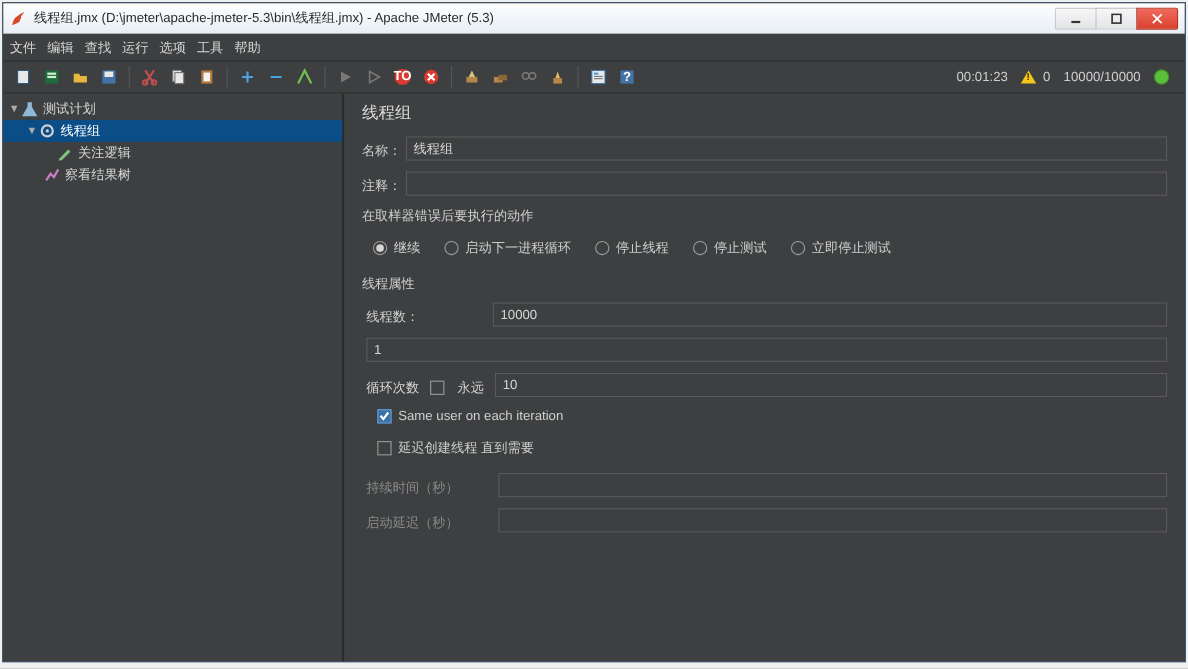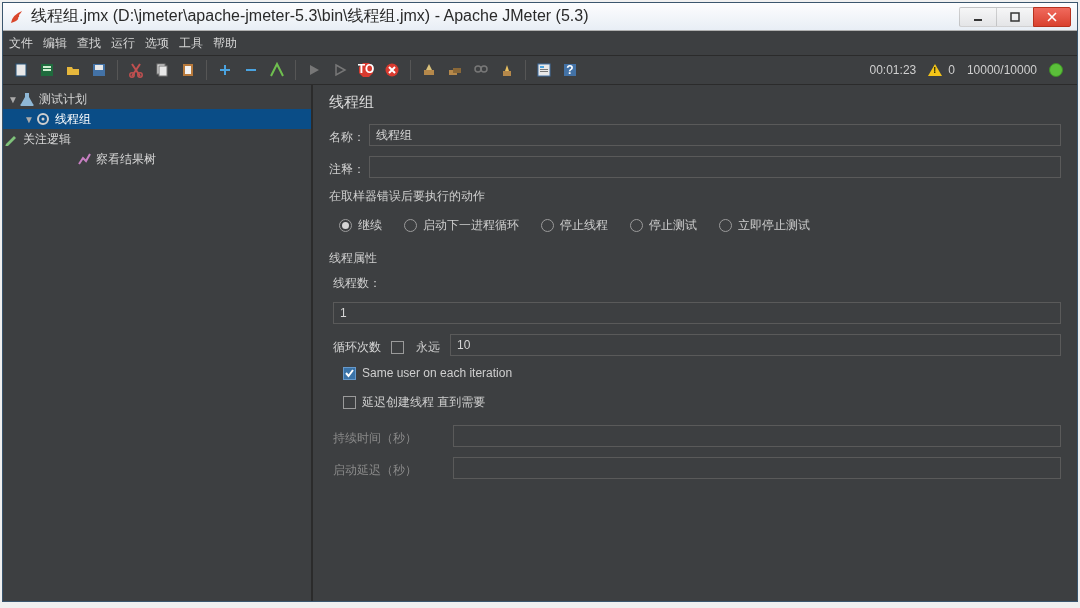--- a/index.html
+++ b/index.html
@@ -1,20 +1,20 @@
 <!DOCTYPE html>
 <html><head>
 <meta charset="utf-8">
 <style>
 *{box-sizing:border-box;margin:0;padding:0;font-family:"Microsoft YaHei",Arial,sans-serif;font-size:12px;user-select:none}
 body{width:1080px;height:608px;background:#f0f0f0;overflow:hidden}
 .window{width:1076px;height:600px;margin:2px;border:1px solid #3b566e;background:#3d3f41;display:flex;flex-direction:column}
 .titlebar{height:28px;background:linear-gradient(#fdfdfe,#e8eef5);display:flex;align-items:center;padding:0 6px;border-bottom:1px solid #b0b0b0}
 .titlebar .feather{width:16px;height:16px;margin-right:6px}
-.titlebar .title{flex:1;color:#2a2a2a;font-size:16px}
+.titlebar .title{flex:1;color:#2a2a2a;font-size:12px}
 .winbtns{display:flex;gap:0}
 .winbtn{width:38px;height:20px;display:flex;align-items:center;justify-content:center;border:1px solid rgba(0,0,0,0.15);background:linear-gradient(#f6f6f7,#e4e5e7);margin-left:-1px}
 .winbtn.first{border-top-left-radius:2px;border-bottom-left-radius:2px}
 .winbtn.close{background:linear-gradient(#f06a5d,#d9412f);border-color:#b7321f;border-top-right-radius:2px;border-bottom-right-radius:2px}
 .winbtn svg{display:block}
 .menubar{height:24px;background:#3d3f41;display:flex;align-items:center;padding:0 6px;color:#d6d6d6}
 .menubar span{margin-right:10px;cursor:pointer}
 .toolbar{height:30px;background:#3d3f41;border-top:1px solid #2b2b2b;border-bottom:1px solid #2b2b2b;display:flex;align-items:center;padding:0 6px;gap:2px}
 .tbtn{width:24px;height:24px;display:flex;align-items:center;justify-content:center;cursor:pointer;border-radius:2px}
 .tsep{width:1px;height:20px;background:#565656;margin:0 4px}
@@ -236,29 +236,29 @@
       <div class="node sel" style="padding-left:20px">
         <span class="caret">▼</span>
         <span class="ticon">
             <svg width="14" height="14">
               <circle cx="7" cy="7" r="5" fill="none" stroke="#cfcfcf" stroke-width="2"></circle>
               <circle cx="7" cy="7" r="1.5" fill="#cfcfcf"></circle>
             </svg>
           </span>
         <span>线程组</span>
       </div>
-      <div class="node" style="">
+      <div class="node" style="padding-left:48px">
         <span class="ticon">
             <svg width="14" height="14">
               <path d="M2 12l8-8 2 2-8 8-3 1z" fill="#7fc27a"></path>
             </svg>
           </span>
         <span>关注逻辑</span>
       </div>
-      <div class="node" style="padding-left:73px">
+      <div class="node" style="padding-left:36px">
         <span class="ticon">
             <svg width="14" height="14">
               <path d="M2 12L6 6L9 9L13 2" fill="none" stroke="#c77fc2" stroke-width="2"></path>
             </svg>
           </span>
         <span>察看结果树</span>
       </div>
     </div>
 
     <div class="main">
@@ -296,20 +296,21 @@
         <label class="radio">
             <span class="rdot"></span>
             <span>立即停止测试</span>
           </label>
       </div>
 
       <div class="section">线程属性</div>
       <div class="props">
         <div class="row">
           <span class="lbl2">线程数：</span>
+          <input class="txt" value="10000" style="">
         </div>
         <div class="row">
           <input class="txt" value="1" style="">
         </div>
         <div class="row">
           <span style="width:58px">循环次数</span>
           <label class="radio" style="margin-right:10px">
               <span class="cbox"></span>
               <span>永远</span>
             </label>

